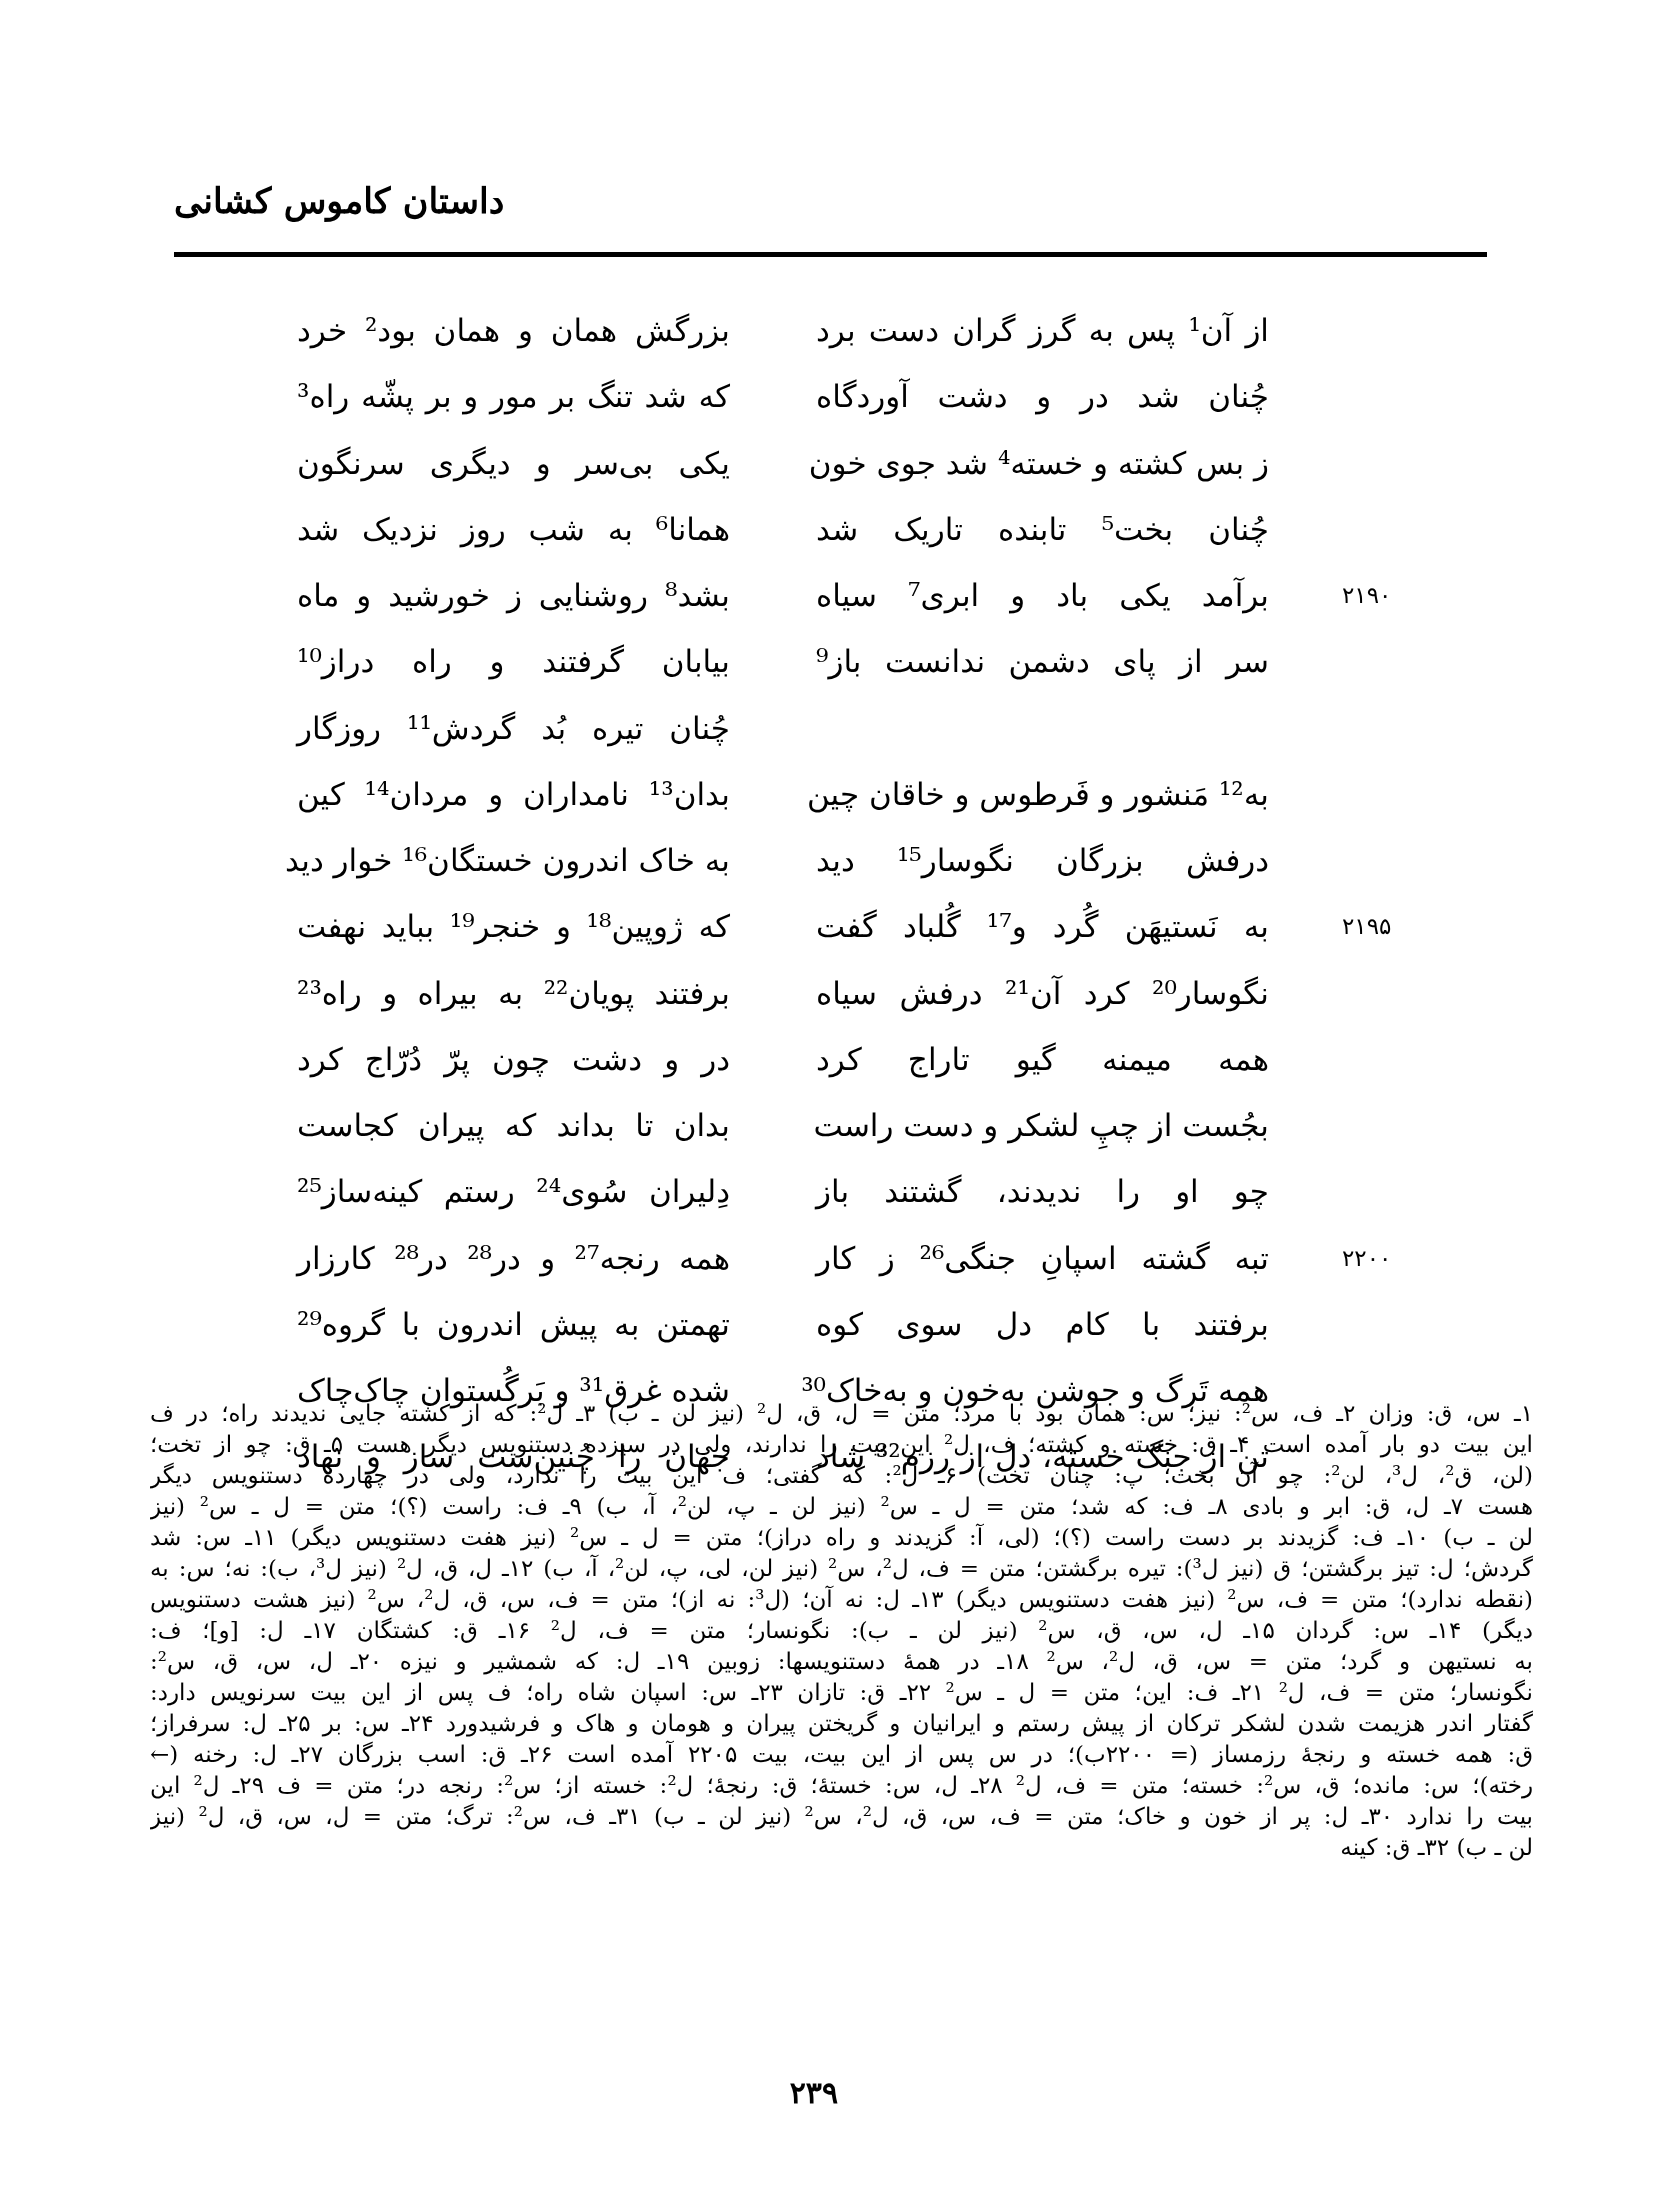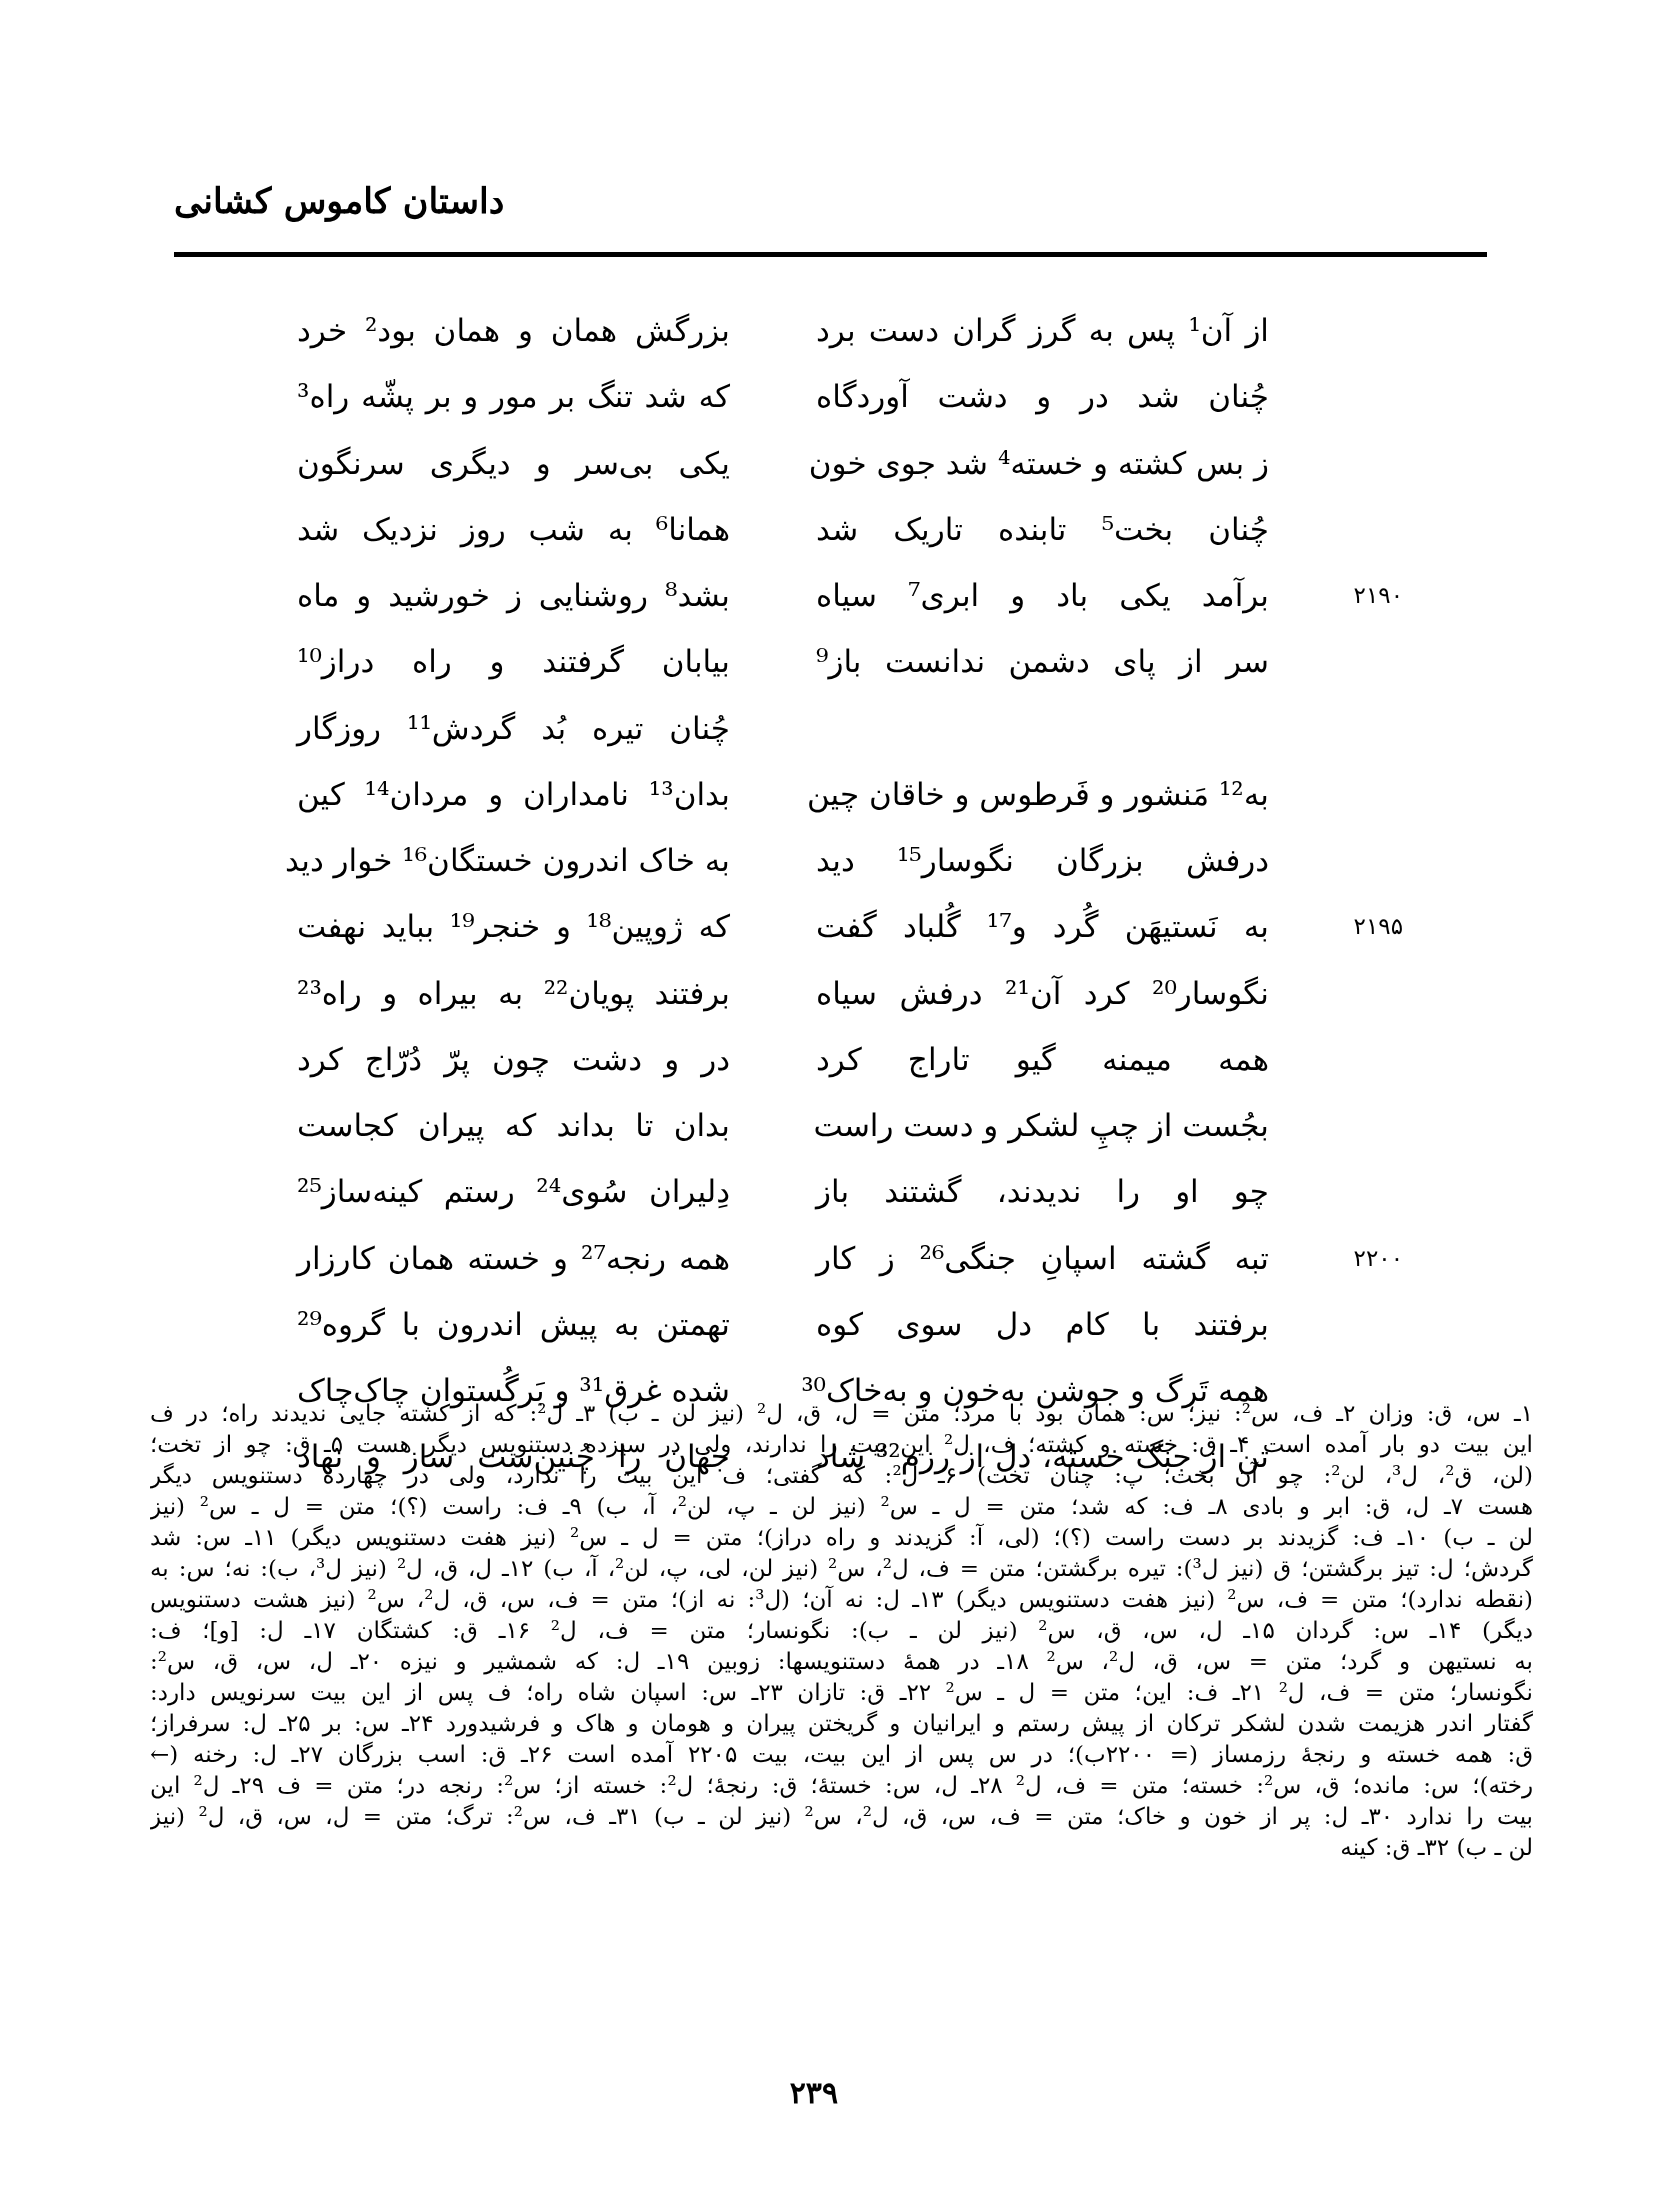--- a/index.html
+++ b/index.html
@@ -20,21 +20,21 @@
     position: absolute; height: 66px; width: 1678px;
   }
   .hemistich {
     position: absolute; direction: rtl; font-size: 31px; line-height: 66px;
     white-space: nowrap; text-align: justify; text-align-last: justify;
   }
   .hemi-right { left: 816px; width: 453px; }
   .hemi-left { left: 297px; width: 433px; }
   .verse-num {
     position: absolute; left: 1342px; width: 61px; direction: rtl;
-    font-size: 23px; line-height: 66px; text-align: right;
+    font-size: 23px; line-height: 66px; text-align: left;
   }
   .footnotes {
     position: absolute; left: 150px; width: 1383px; top: 1398px; direction: rtl;
     font-size: 23px; line-height: 31px;
   }
   .fn-line { white-space: nowrap; text-align: justify; text-align-last: justify; height: 31px; overflow: hidden; }
   .fn-line.last { text-align-last: right; }
   .page-number {
     position: absolute; left: 750px; width: 88px; top: 2075px; text-align: right;
     font-size: 30px; font-weight: bold; direction: rtl;
@@ -100,21 +100,21 @@
       <div class="verse-row" style="top: 795px;">
         <div class="hemistich hemi-right">بجُست از چپِ لشکر و دست راست</div>
         <div class="hemistich hemi-left">بدان تا بداند که پیران کجاست</div>
       </div>
       <div class="verse-row" style="top: 861px;">
         <div class="hemistich hemi-right">چو او را ندیدند، گشتند باز</div>
         <div class="hemistich hemi-left">دِلیران سُوی²⁴ رستم کینه‌ساز²⁵</div>
       </div>
       <div class="verse-row" style="top: 928px;">
         <div class="hemistich hemi-right">تبه گشته اسپانِ جنگی²⁶ ز کار</div>
-        <div class="hemistich hemi-left">همه رنجه²⁷ و خسته همان کارزار</div>
+        <div class="hemistich hemi-left">همه رنجه²⁷ و در²⁸ در²⁸ کارزار</div>
         <div class="verse-num">۲۲۰۰</div>
       </div>
       <div class="verse-row" style="top: 994px;">
         <div class="hemistich hemi-right">برفتند با کام دل سوی کوه</div>
         <div class="hemistich hemi-left">تهمتن به پیش اندرون با گروه²⁹</div>
       </div>
       <div class="verse-row" style="top: 1060px;">
         <div class="hemistich hemi-right">همه تَرگ و جوشن به‌خون و به‌خاک³⁰</div>
         <div class="hemistich hemi-left">شده غرق³¹ و بَرگُستوان چاک‌چاک</div>
       </div>

